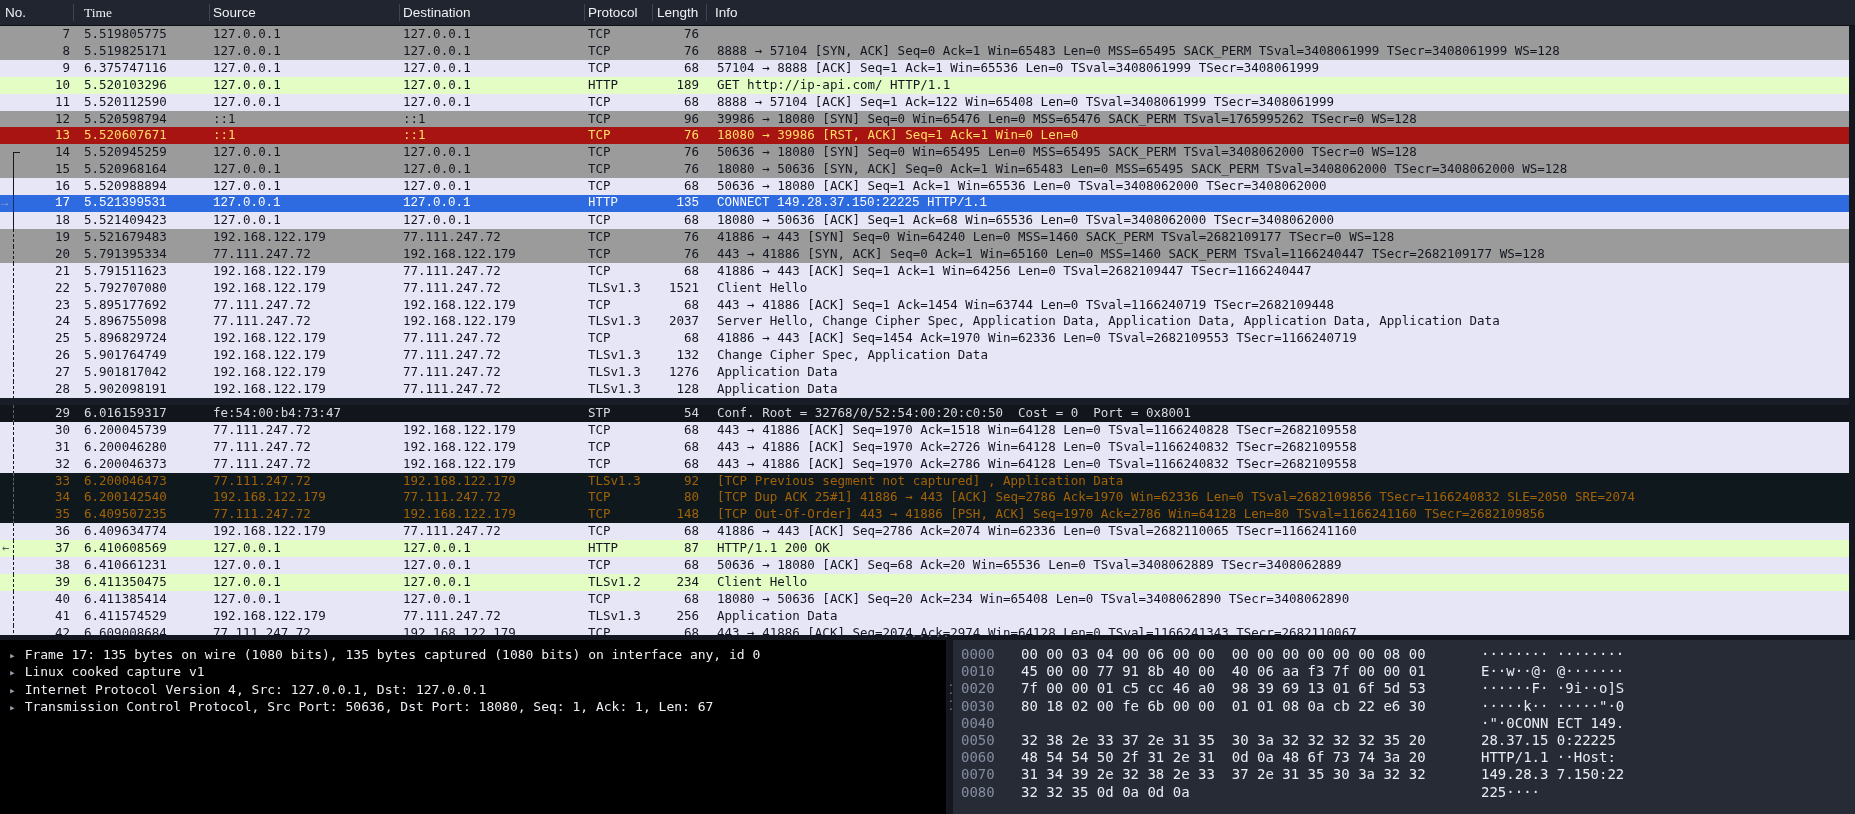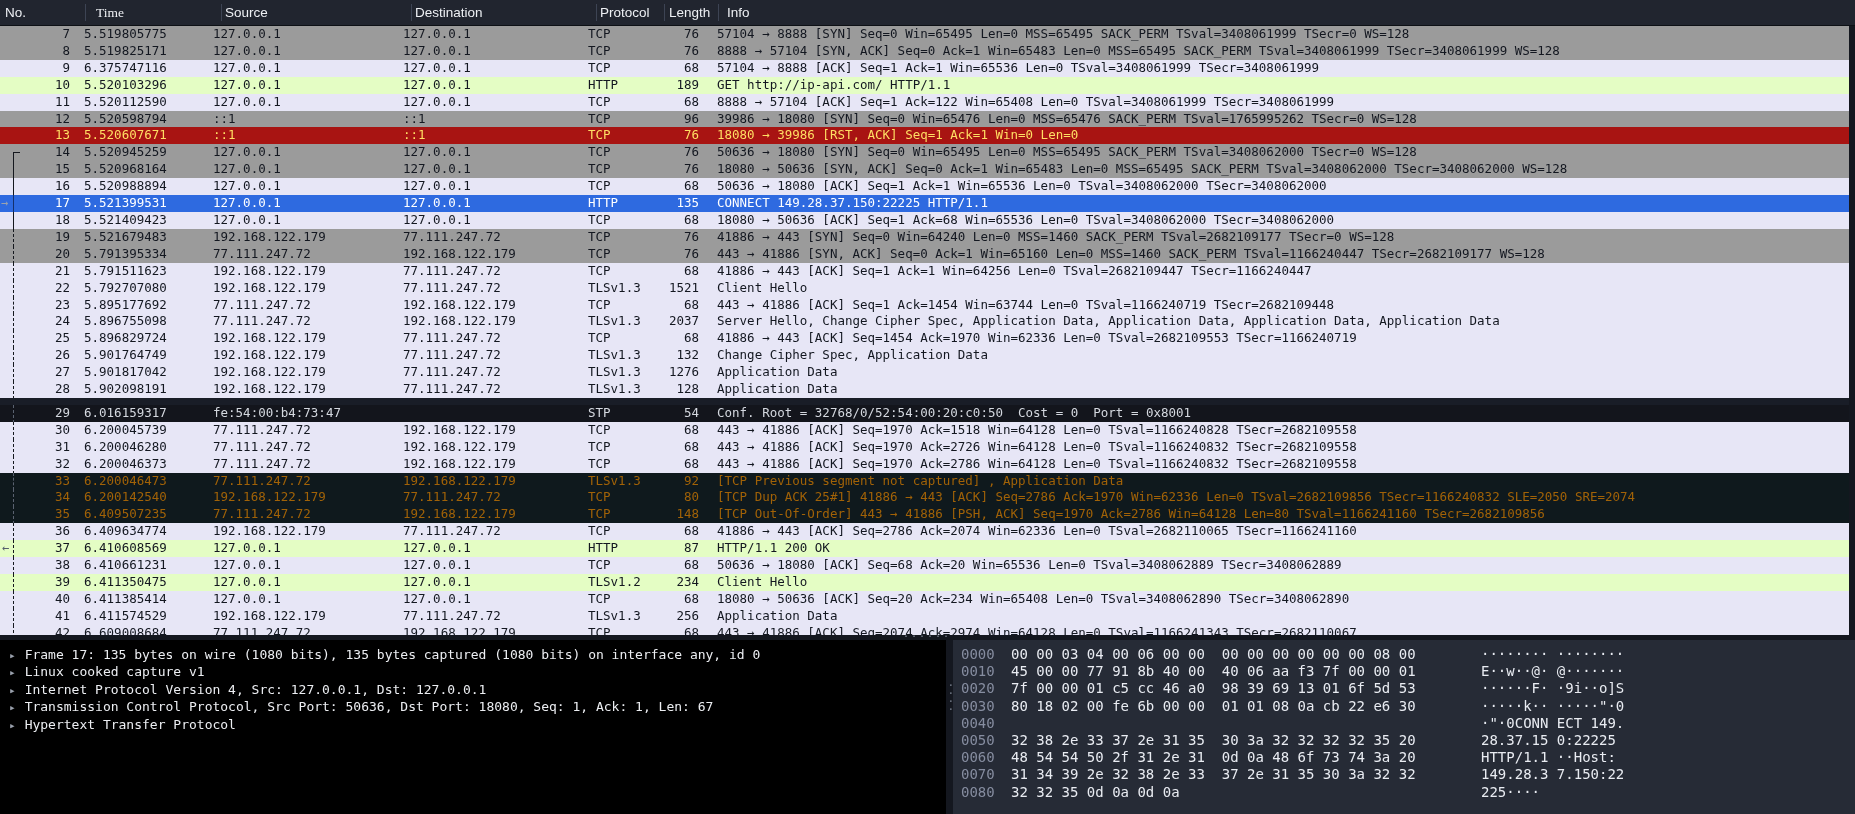--- a/index.html
+++ b/index.html
@@ -6,21 +6,21 @@
   .app{position:relative;width:1855px;height:814px;overflow:hidden;
        font-family:"DejaVu Sans Mono",monospace;background:#191d27;}
 
   
   .plist{position:absolute;top:0;left:0;right:0;height:635px;background:#191d27;}
   .phead{display:flex;height:26px;background:#21252f;color:#eef0f4;
          font-family:"Liberation Sans",sans-serif;font-size:13.5px;
          align-items:center;box-sizing:border-box;border-bottom:1px solid #0d1015;}
   .phc{box-sizing:border-box;height:17px;line-height:17px;border-right:1px solid #3d4454;
        overflow:hidden;white-space:nowrap;}
-  .w-no{width:86px;padding-left:5px;}
+  .w-no{width:74px;padding-left:5px;}
   .w-time{width:136px;padding-left:10px;font-family:Liberation Serif, serif;}
   .w-src{width:190px;padding-left:3px;}
   .w-dst{width:185px;padding-left:3px;}
   .w-proto{width:68px;padding-left:3px;}
   .w-len{width:54px;padding-left:4px;}
   .w-info{flex:1;padding-left:8px;border-right:none;}
 
   .rows{position:absolute;top:26px;left:0;right:6px;bottom:0;overflow:hidden;}
   .gutter{position:absolute;top:26px;right:0;width:6px;bottom:0;background:#14171f;}
 
@@ -32,21 +32,21 @@
   .c-dst{width:185px;padding-left:3px;}
   .c-proto{width:68px;padding-left:3px;}
   .c-len{width:54px;text-align:right;padding-right:8px;}
   .c-info{flex:1;padding-left:10px;}
 
   
   .gray {background:#9b9b9b;color:#131720;}
   .lav  {background:#e7e6f6;color:#131720;}
   .green{background:#e4fdc4;color:#131720;}
   .red  {background:#a81412;color:#ffdf64;}
-  .sel  {background:#2e6ae0;color:#ffffff;}
+  .sel  {background:#2e6ae0;color:#ffffff;font-family:Liberation Mono, monospace;}
   .stp  {background:#13151c;color:#d4d8df;margin-top:7px;}
   .bad  {background:#0f191d;color:#a16207;}
 
   
   .rail{width:26px;position:relative;flex:0 0 26px;}
   .rail.start::after{content:"";position:absolute;left:13px;top:8px;bottom:-1px;
                      border-left:1px solid #15181e;}
   .rail.start::before{content:"";position:absolute;left:13px;top:8px;width:7px;
                       border-top:1px solid #15181e;}
   .rail.solid::after{content:"";position:absolute;left:13px;top:0;bottom:-1px;
@@ -71,21 +71,21 @@
   
   .bottom{position:absolute;top:640px;left:0;right:0;height:174px;display:flex;}
   .details{width:946px;flex:0 0 946px;background:#000000;color:#eceef2;
            font-size:13px;padding-top:6px;box-sizing:border-box;overflow:hidden;}
   .dline{height:17.4px;line-height:17.4px;padding-left:9px;white-space:pre;}
   .tri{color:#9aa1ad;margin-right:9px;font-size:11px;}
   .hexpane{flex:1;background:#262b36;font-size:14px;padding-top:6px;
            box-sizing:border-box;position:relative;overflow:hidden;}
   .hexline{position:relative;height:17.2px;line-height:17.2px;}
   .hx-off{position:absolute;left:8px;color:#868da0;white-space:pre;}
-  .hx-bytes{position:absolute;left:58px;color:#e9ecf2;white-space:pre;}
+  .hx-bytes{position:absolute;left:68px;color:#e9ecf2;white-space:pre;}
   .hx-ascii{position:absolute;left:528px;color:#e9ecf2;white-space:pre;}
 </style>
 </head>
 <body>
 
 <div class="app">
 
   <div class="plist">
     <div class="phead">
       <div class="phc w-no">No.</div>
@@ -98,21 +98,20 @@
     </div>
     <div class="rows" id="packet-rows">
         <div class="prow gray">
           <span class="rail "></span>
           <span class="c-no">7</span>
           <span class="c-time">5.519805775</span>
           <span class="c-src">127.0.0.1</span>
           <span class="c-dst">127.0.0.1</span>
           <span class="c-proto">TCP</span>
           <span class="c-len">76</span>
-          <span class="c-info">57104 → 8888 [SYN] Seq=0 Win=65495 Len=0 MSS=65495 SACK_PERM TSval=3408061999 TSecr=0 WS=128</span>
         </div>
         <div class="prow gray">
           <span class="rail "></span>
           <span class="c-no">8</span>
           <span class="c-time">5.519825171</span>
           <span class="c-src">127.0.0.1</span>
           <span class="c-dst">127.0.0.1</span>
           <span class="c-proto">TCP</span>
           <span class="c-len">76</span>
           <span class="c-info">8888 → 57104 [SYN, ACK] Seq=0 Ack=1 Win=65483 Len=0 MSS=65495 SACK_PERM TSval=3408061999 TSecr=3408061999 WS=128</span>
@@ -464,21 +463,20 @@
   <div class="hsplit">
     <span class="grip-h">······</span>
   </div>
 
   <div class="bottom">
     <div class="details" id="details-pane">
         <div class="dline"><span class="tri">▸</span><span>Frame 17: 135 bytes on wire (1080 bits), 135 bytes captured (1080 bits) on interface any, id 0</span></div>
         <div class="dline"><span class="tri">▸</span><span>Linux cooked capture v1</span></div>
         <div class="dline"><span class="tri">▸</span><span>Internet Protocol Version 4, Src: 127.0.0.1, Dst: 127.0.0.1</span></div>
         <div class="dline"><span class="tri">▸</span><span>Transmission Control Protocol, Src Port: 50636, Dst Port: 18080, Seq: 1, Ack: 1, Len: 67</span></div>
-        <div class="dline"><span class="tri">▸</span><span>Hypertext Transfer Protocol</span></div>
       </div>
     <div class="vsplit">
       <span class="grip-v">····</span>
     </div>
     <div class="hexpane" id="hex-pane">
         <div class="hexline">
           <span class="hx-off">0000</span>
           <span class="hx-bytes">00 00 03 04 00 06 00 00  00 00 00 00 00 00 08 00</span>
           <span class="hx-ascii">········ ········</span>
         </div>

